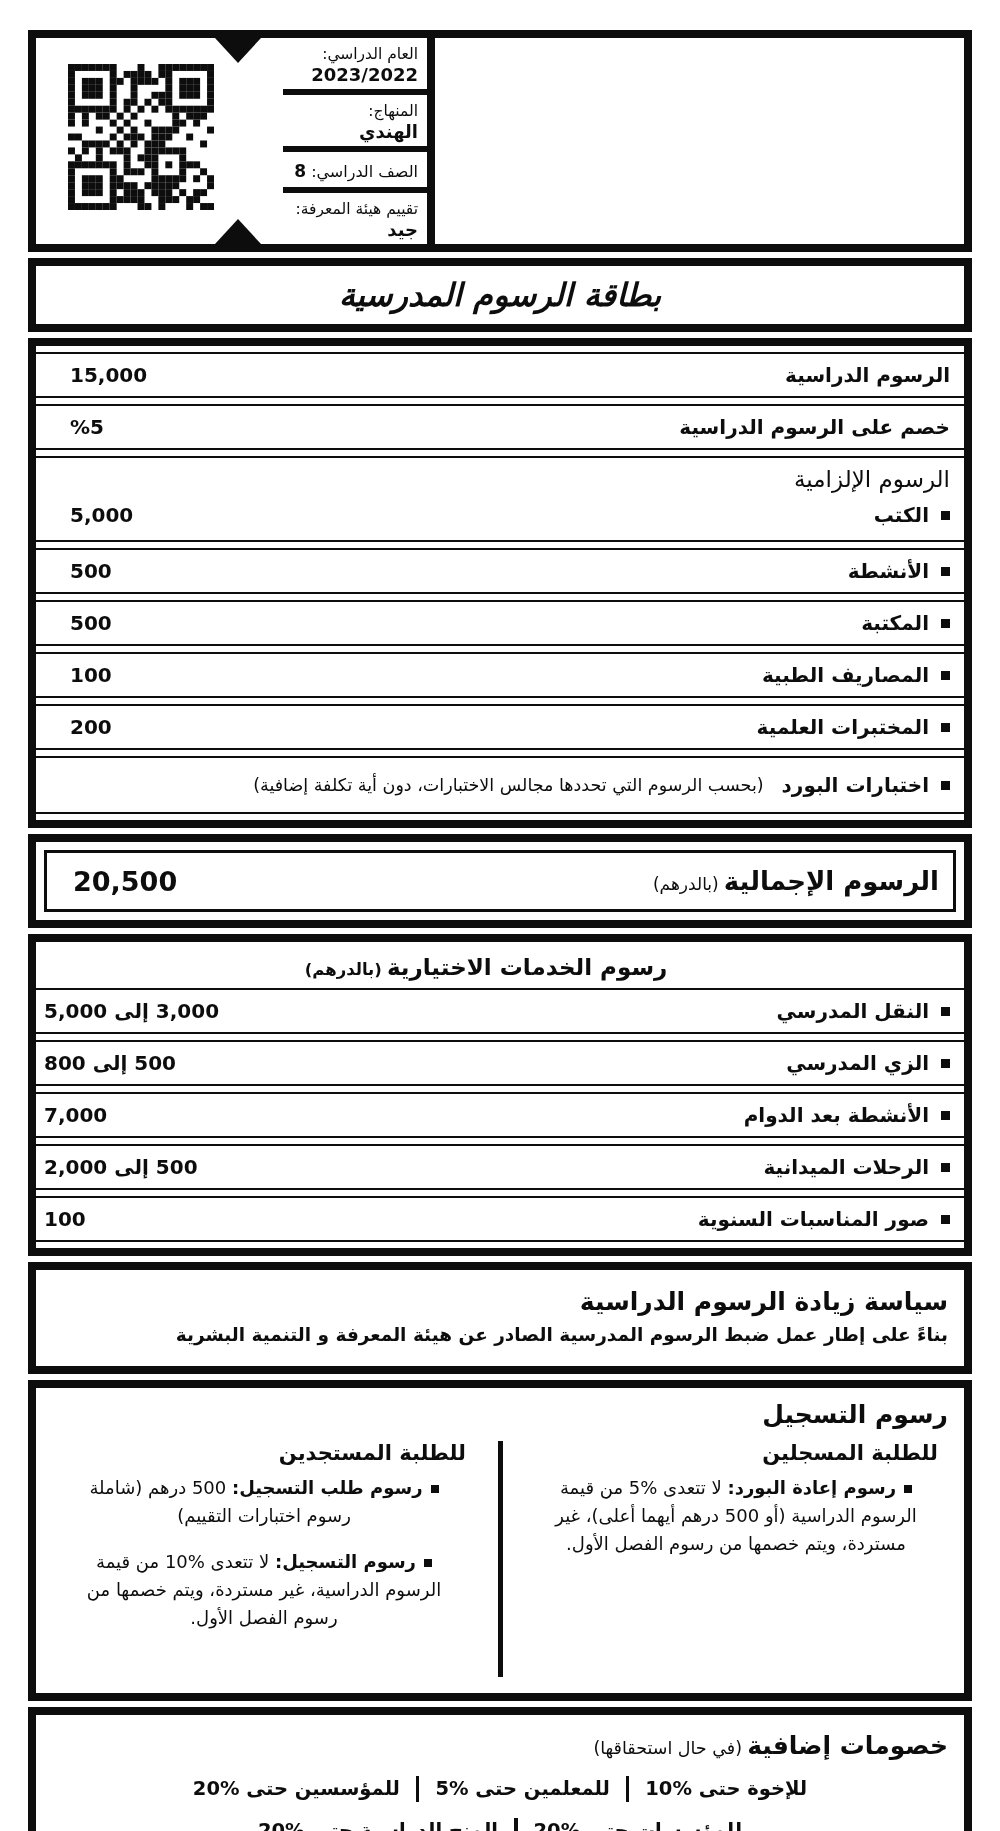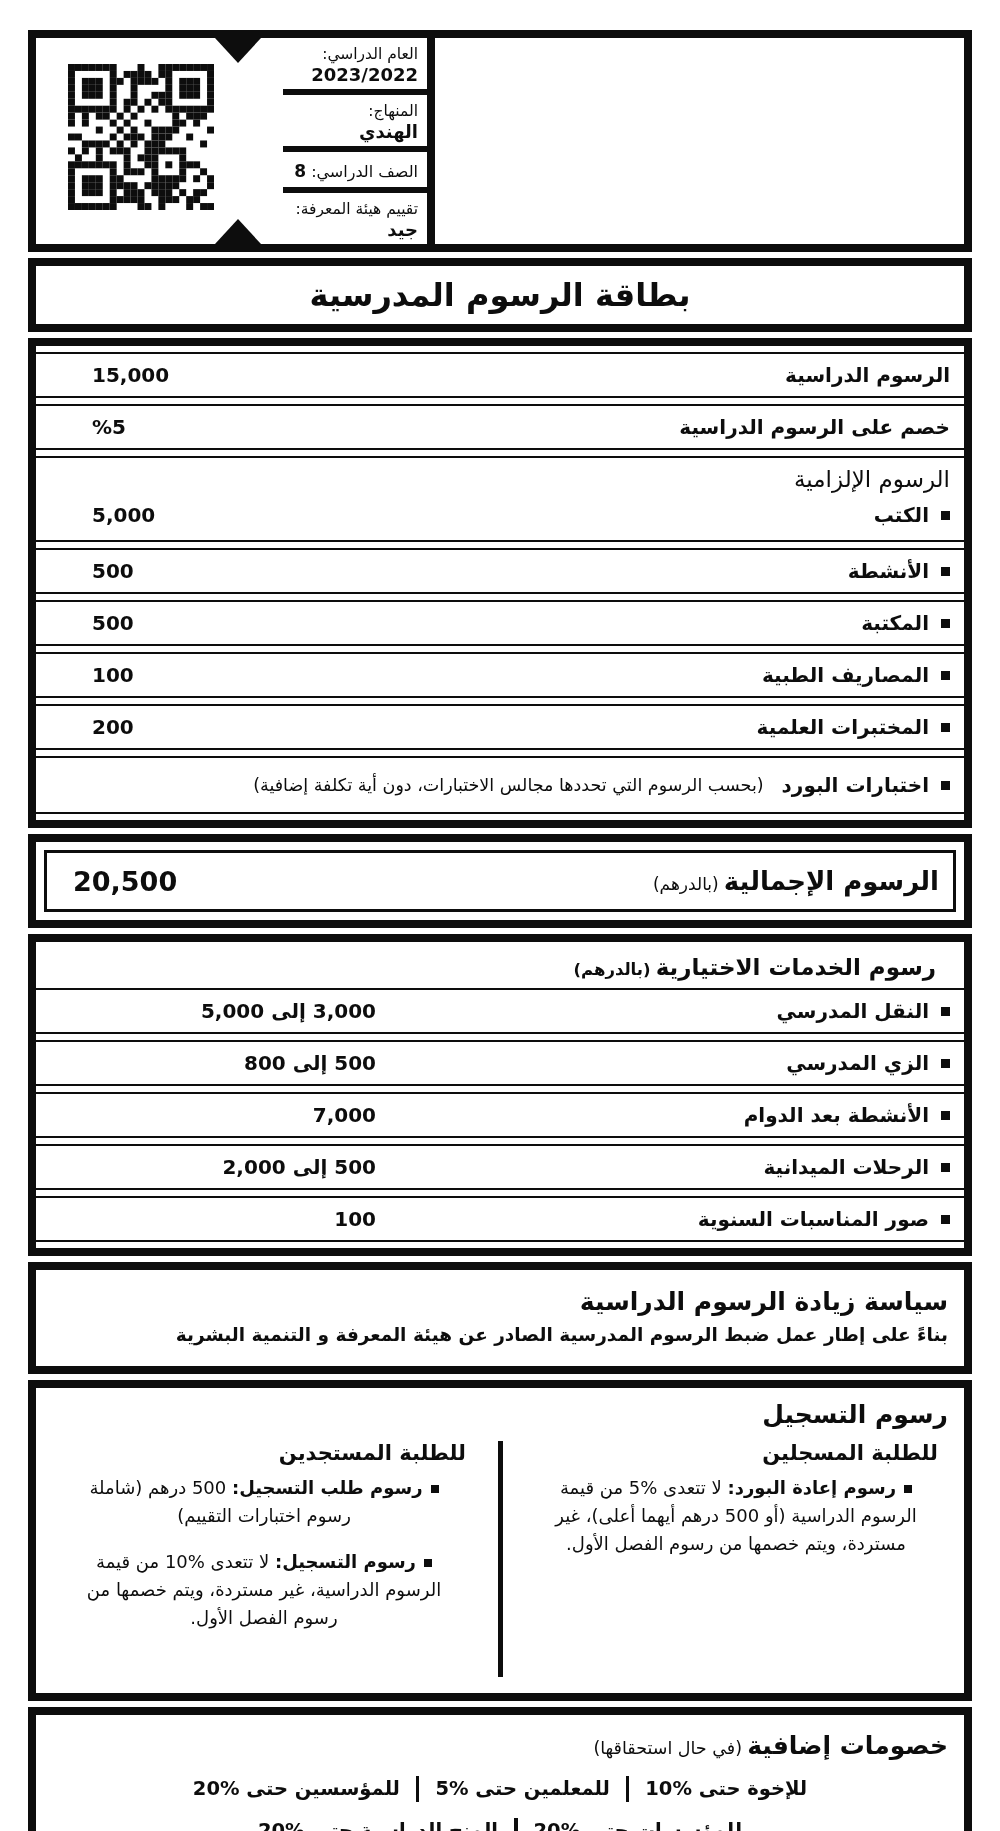--- a/index.html
+++ b/index.html
@@ -30,40 +30,40 @@
   .vdivider { position:absolute; left:391px; top:0; width:8px; height:100%; background:#0d0d0d; }
   .field { padding:6px 9px 3px 4px; text-align:right; overflow:hidden; }
   .field .flabel { font-size:15.5px; line-height:1.3; display:block; }
   .field .fvalue { font-size:18px; font-weight:700; line-height:1.25; display:block; }
   .f1 { height:52px; } .f2 { height:52px; } .f3 { height:36px; padding-top:9px; } .f4 { height:52px; }
   .field .inline-label { font-size:16px; }
   .field .inline-value { font-size:17px; font-weight:700; }
   .hsep { height:6px; background:#0d0d0d; flex:none; }
 
   
-  .title-box { height:74px; display:flex; align-items:center; justify-content:center; }
+  .title-box { height:74px; display:flex; align-items:center; justify-content:center;font-style:italic; }
   .title-box .ttl { font-size:32px; font-weight:700; }
 
   
   .fees-box, .opt-box { padding:0; }
   .frow { border-top:2.5px solid #0d0d0d; border-bottom:2.5px solid #0d0d0d;
     margin:6px 0; display:flex; justify-content:space-between; align-items:center;
     min-height:46px; padding:4px 14px 4px 0; }
   .flabel-cell { font-weight:700; font-size:20px; display:flex; align-items:center; gap:12px; }
   .bullet { width:9px; height:9px; background:#0d0d0d; flex:none; }
-  .fvalue-cell { font-weight:700; font-size:20px; padding-left:56px; white-space:nowrap; }
-  .opt .fvalue-cell { width:340px; text-align:right; padding-left:8px; }
+  .fvalue-cell { font-weight:700; font-size:20px; padding-left:34px; white-space:nowrap; }
+  .opt .fvalue-cell { width:340px; text-align:left; padding-left:8px; }
   .fgroup { border-top:2.5px solid #0d0d0d; border-bottom:2.5px solid #0d0d0d;
     margin:6px 0; padding:8px 14px 6px 0; }
   .ghead { font-size:23px; font-weight:400; margin-bottom:4px; }
   .grow { display:flex; justify-content:space-between; align-items:center; min-height:38px; }
   .note-row { justify-content:flex-start; min-height:58px; }
   .note-row .note { font-size:17.5px; font-weight:400; margin-right:6px; }
 
-  .opt-head { padding:12px 28px 2px 0; }
+  .opt-head { padding:12px 28px 2px 0;text-align:center; }
   .opt-head .big { font-size:23px; font-weight:700; }
   .opt-head .unit { font-size:16.5px; font-weight:700; }
 
   
   .total-box { }
   .total-inner { border:3.5px solid #0d0d0d; margin:8px; display:flex;
     justify-content:space-between; align-items:center; padding:10px 14px 10px 0; min-height:62px; }
   .total-label .big { font-size:26px; font-weight:700; }
   .total-label .unit { font-size:17px; font-weight:400; }
   .total-value { font-size:27px; font-weight:700; padding-left:26px; }

